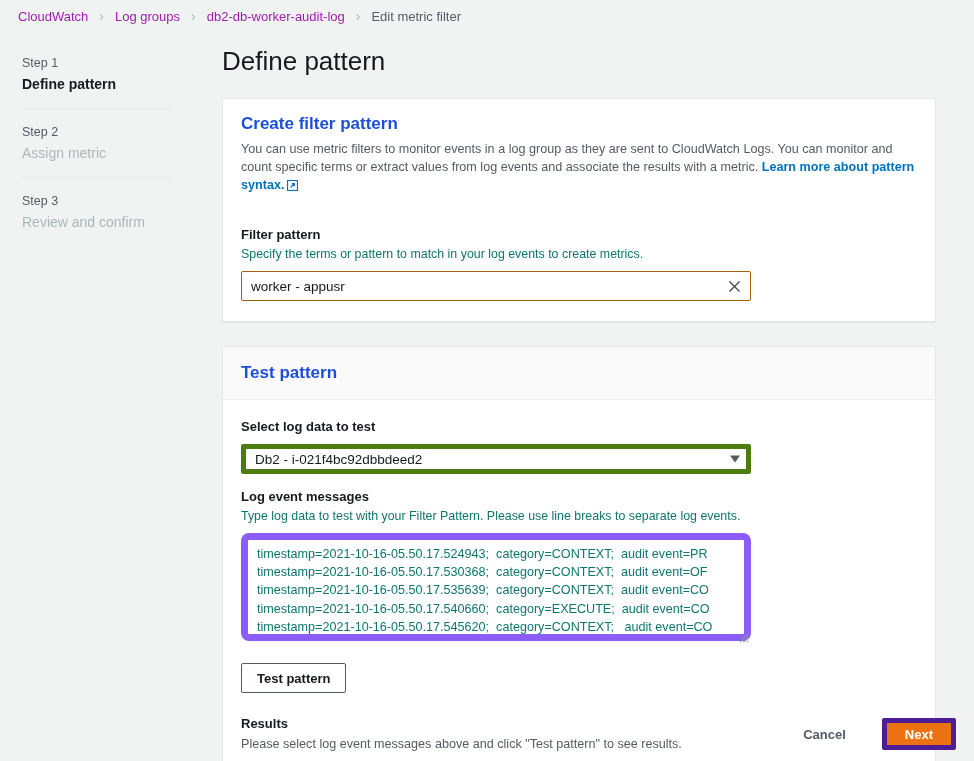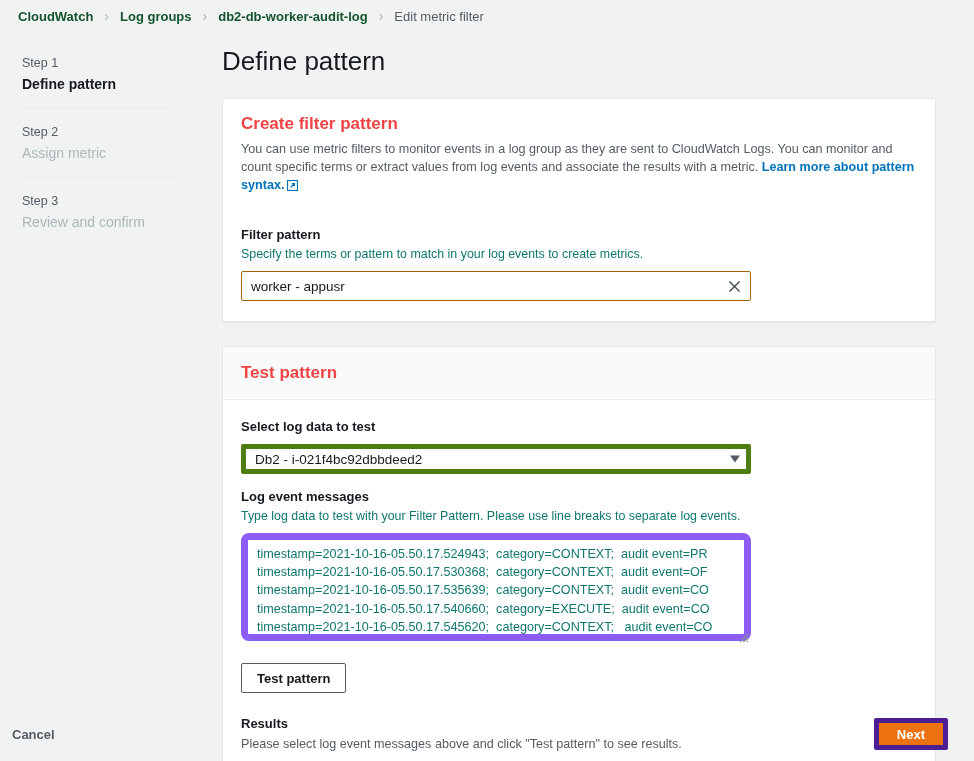--- a/index.html
+++ b/index.html
@@ -15,22 +15,22 @@
   
   .breadcrumb {
     height: 32px;
     display: flex;
     align-items: center;
     padding: 0 0 0 18px;
     font-size: 13px;
     gap: 0;
   }
   .crumb-link {
-    color: #14532d;
-    font-weight: 700;
+    color: #a21caf;
+    font-weight: 400;
     text-decoration: none;
     cursor: pointer;
     white-space: nowrap;
   }
   .crumb-current {
     color: #545b64;
     font-weight: 400;
     white-space: nowrap;
   }
   .crumb-sep {
@@ -96,21 +96,21 @@
   }
   .card-header.with-rule {
     background: #fafafa;
     border-bottom: 1px solid #eaeded;
     padding: 15px 18px 15px 18px;
   }
   .card-title {
     font-size: 17px;
     font-weight: 700;
     line-height: 22px;
-    color: #ef4444;
+    color: #1d4ed8;
   }
   .card-desc {
     font-size: 12.6px;
     line-height: 18px;
     color: #545b64;
     margin-top: 5px;
     max-width: 690px;
   }
   .inline-link {
     color: #0073bb;
@@ -254,23 +254,23 @@
   }
 
   
   .footer {
     position: absolute;
     left: 0; right: 0;
     bottom: 0;
     height: 54px;
     display: flex;
     align-items: center;
-    justify-content: space-between;
-    padding-right: 26px;
-    gap: 8px;
+    justify-content: flex-end;
+    padding-right: 18px;
+    gap: 24px;
   }
   .btn-link {
     background: transparent;
     border: none;
     font-family: "Liberation Sans", sans-serif;
     font-size: 13px;
     font-weight: 700;
     color: #545b64;
     cursor: pointer;
     padding: 8px 12px;

